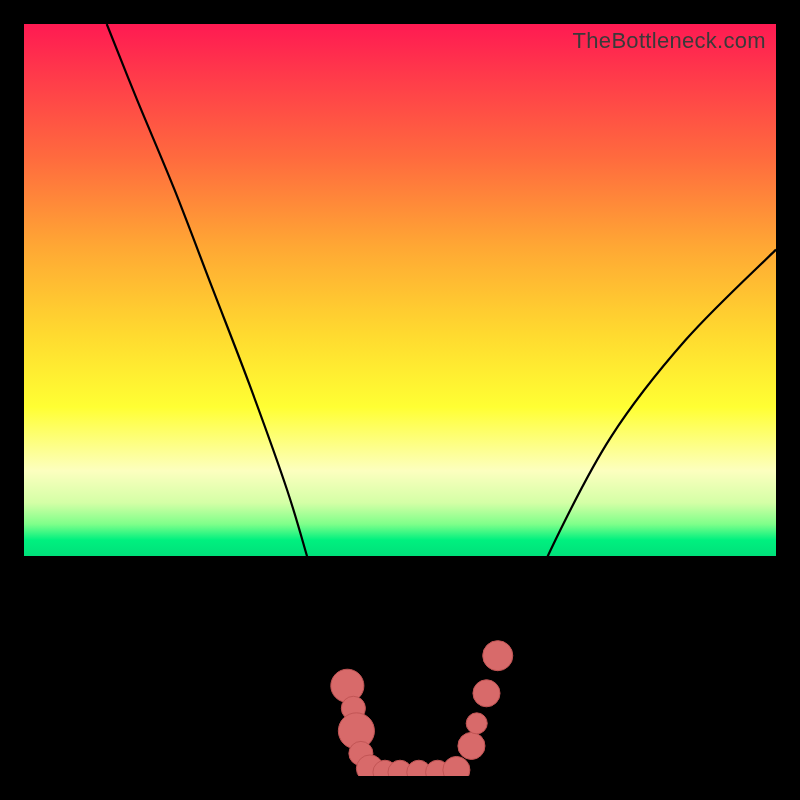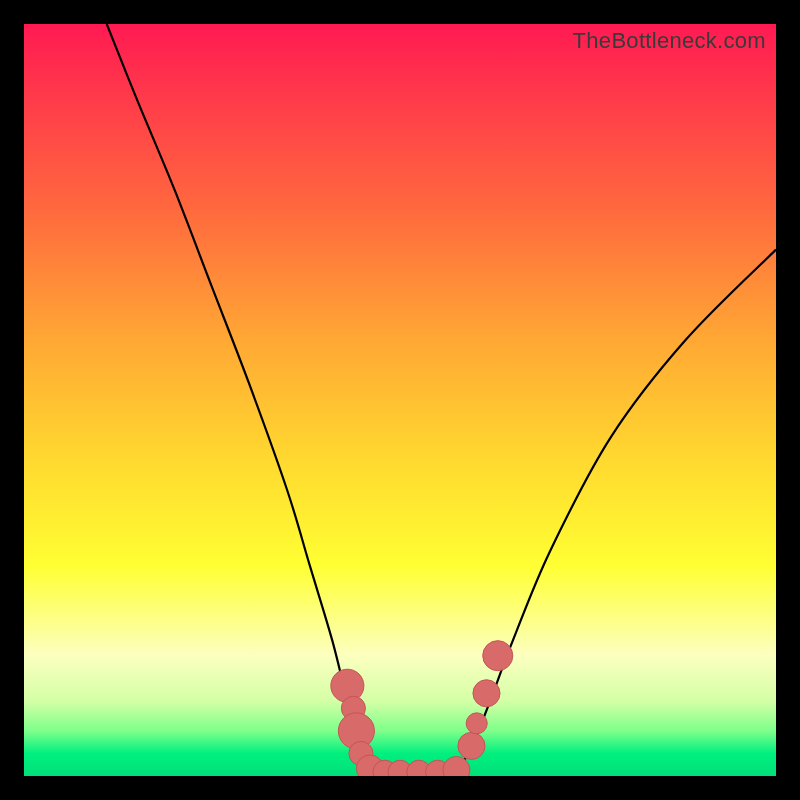--- a/index.html
+++ b/index.html
@@ -9,21 +9,21 @@
     height: 800px;
     background: #000;
     overflow: hidden;
     font-family: Arial, Helvetica, sans-serif;
   }
   .frame {
     position: absolute;
     left: 24px;
     top: 24px;
     width: 752px;
-    height: 752px;
+    height: 532px;
     background: linear-gradient(
       to bottom,
       #ff1a52 0%,
       #ff3b4a 10%,
       #ff6a3e 25%,
       #ffa834 42%,
       #ffd92f 58%,
       #ffff33 72%,
       #fcffbf 84%,
       #d4ffa6 90%,

